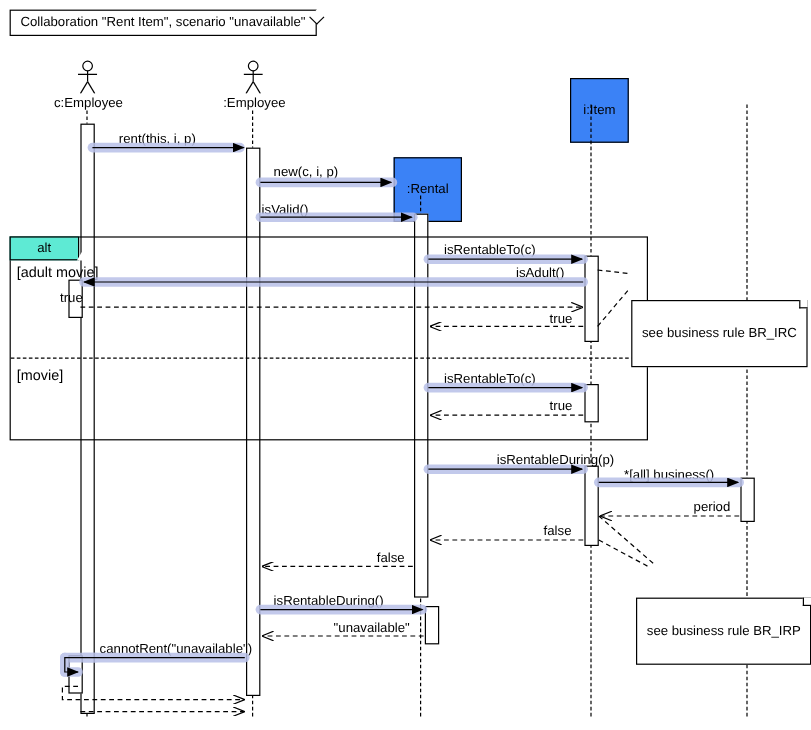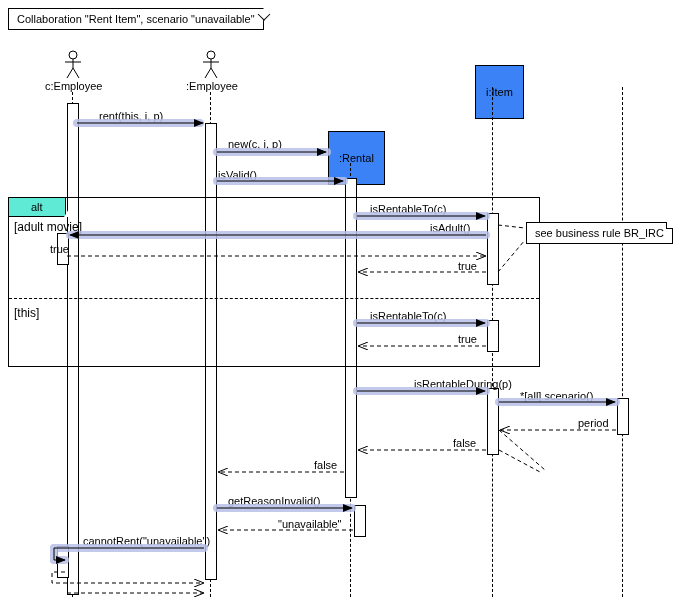--- a/index.html
+++ b/index.html
@@ -121,23 +121,24 @@
     position: absolute;
     border-top: 1px dashed #000;
     height: 0;
     left: 0;
     right: 0;
   }
   .note-box {
     position: absolute;
     border: 1px solid #000;
     background: #fff;
-    padding: 4px 8px;
-    font-size: 11px;
-    white-space: nowrap;
+    padding: 21px 8px;
+    font-size: 11px;
+    white-space: nowrap;
+    margin-top: 28px;
   }
   .note-box::after {
     content: "";
     position: absolute;
     right: -1px;
     top: -1px;
     width: 6px;
     height: 6px;
     border-left: 1px solid #000;
     border-bottom: 1px solid #000;
@@ -196,40 +197,41 @@
   <div class="activation" style="left:487px; top:320px; height:30px;"></div>
   <div class="activation" style="left:487px; top:388px; height:65px;"></div>
   <div class="activation" style="left:617px; top:398px; height:35px;"></div>
   <div class="activation" style="left:354px; top:505px; height:30px;"></div>
   <div class="activation" style="left:57px; top:546px; height:30px;"></div>
 
   <div class="alt-frame" style="left:8px; top:197px; width:530px; height:168px;">
     <div class="alt-header">alt</div>
     <div class="alt-guard" style="top:22px; left:5px;">[adult movie]</div>
     <div class="alt-divider" style="top:100px;"></div>
-    <div class="alt-guard" style="top:108px; left:5px;">[this]</div>
+    <div class="alt-guard" style="top:108px; left:5px;">[movie]</div>
   </div>
 
   <div class="note-box" style="left:526px; top:222px;">see business rule BR_IRC</div>
+  <div class="note-box" style="left:530px; top:470px;">see business rule BR_IRP</div>
 
   <div class="msg-label" style="left:83px; top:110px;padding-left:16px;">rent(this, i, p)</div>
   <div class="msg-label" style="left:228px; top:138px;">new(c, i, p)</div>
   <div class="msg-label" style="left:218px; top:169px;text-align:right;">isValid()</div>
   <div class="msg-label" style="left:370px; top:203px;">isRentableTo(c)</div>
   <div class="msg-label" style="left:430px; top:222px;">isAdult()</div>
   <div class="msg-label" style="left:50px; top:243px;">true</div>
   <div class="msg-label" style="left:458px; top:260px;">true</div>
   <div class="msg-label" style="left:370px; top:310px;">isRentableTo(c)</div>
   <div class="msg-label" style="left:458px; top:333px;">true</div>
   <div class="msg-label" style="left:370px; top:378px;padding-left:44px;">isRentableDuring(p)</div>
-  <div class="msg-label" style="left:520px; top:390px;">*[all] scenario()</div>
+  <div class="msg-label" style="left:520px; top:390px;">*[all] business()</div>
   <div class="msg-label" style="left:578px; top:417px;text-align:right;">period</div>
   <div class="msg-label" style="left:453px; top:437px;">false</div>
   <div class="msg-label" style="left:314px; top:459px;">false</div>
-  <div class="msg-label" style="left:228px; top:495px;">getReasonInvalid()</div>
+  <div class="msg-label" style="left:228px; top:495px;">isRentableDuring()</div>
   <div class="msg-label" style="left:278px; top:518px;">"unavailable"</div>
   <div class="msg-label" style="left:83px; top:535px;">cannotRent("unavailable")</div>
 
   <svg class="arrows" width="676" height="608">
     <defs>
       <marker id="solidArrow" markerWidth="10" markerHeight="8" refX="9" refY="4" orient="auto">
         <path d="M0,0 L10,4 L0,8 Z" fill="#000"></path>
       </marker>
       <marker id="openArrow" markerWidth="10" markerHeight="8" refX="9" refY="4" orient="auto">
         <path d="M0,0 L10,4 L0,8" fill="none" stroke="#000"></path>

